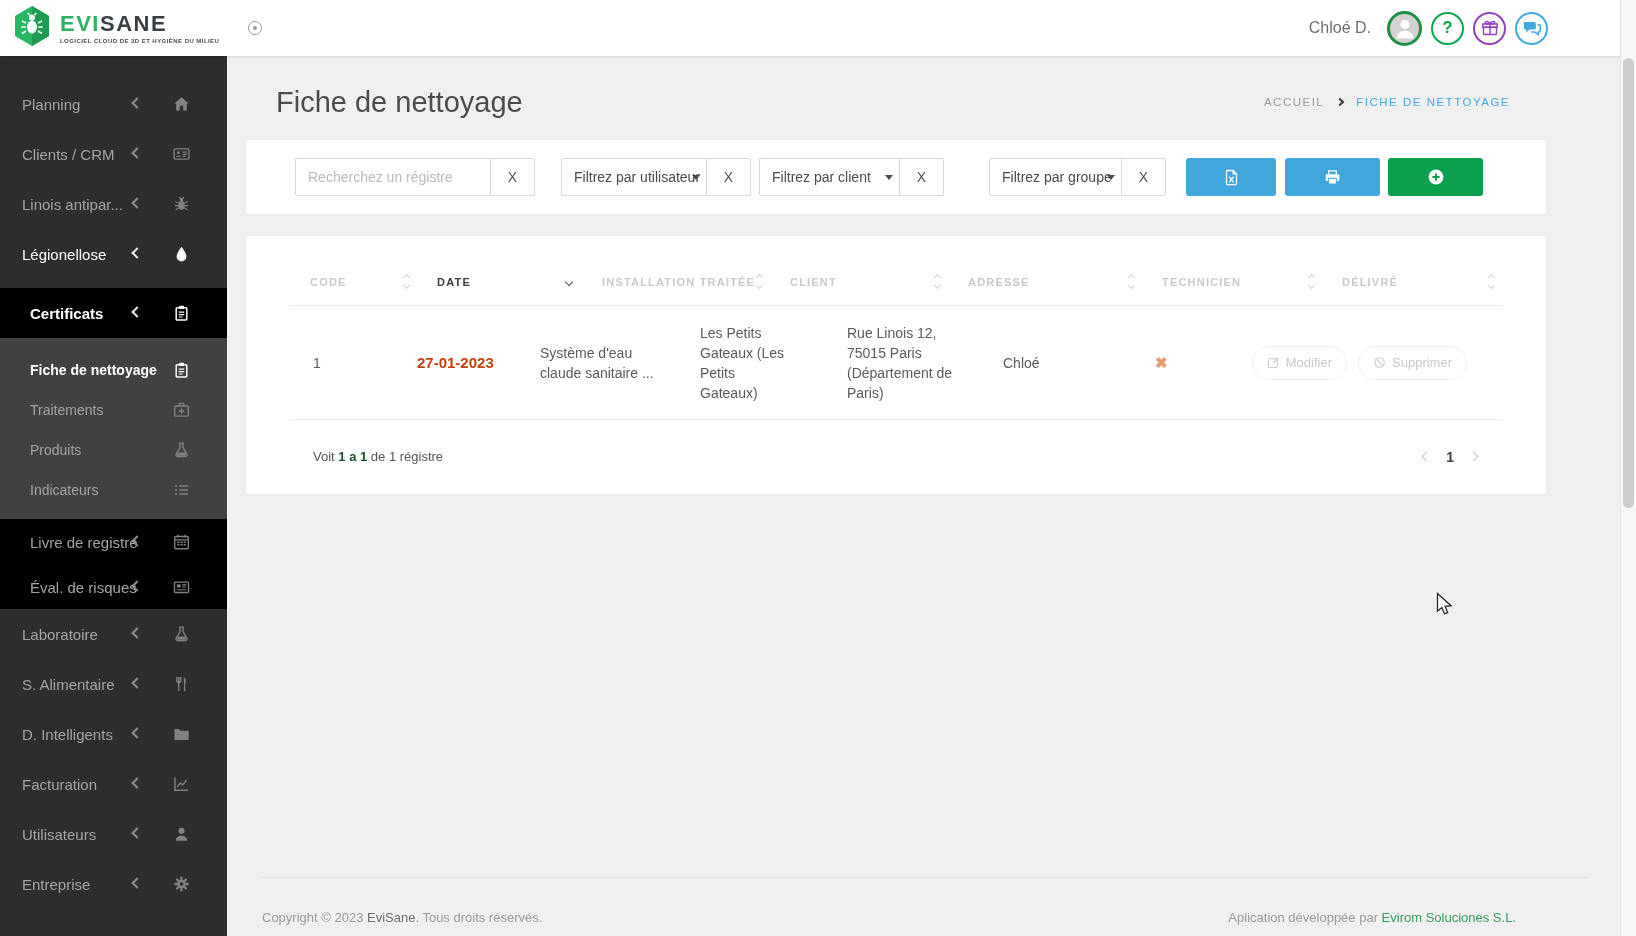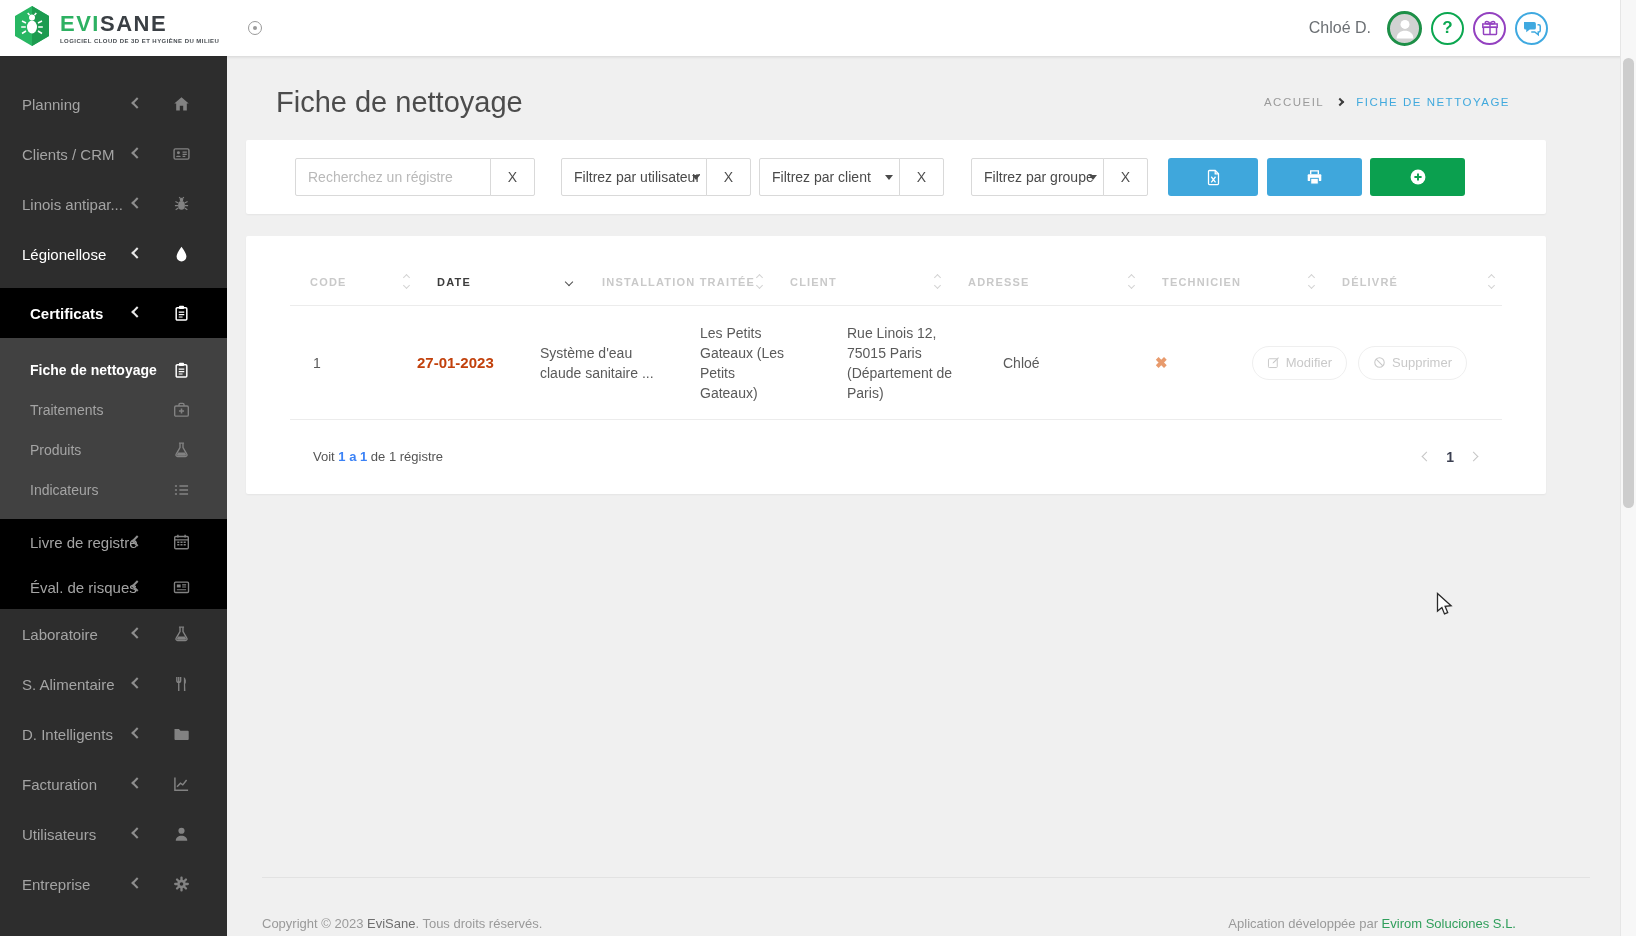--- a/index.html
+++ b/index.html
@@ -73,21 +73,21 @@
   .search-input::placeholder { color:#b9b9b9; }
   .fx { width:45px; height:38px; border:1px solid #d9d9d9; margin-left:-1px; border-radius:0 2px 2px 0;
         background:#fff; display:flex; align-items:center; justify-content:center; color:#4f4f4f;
         font-size:14px; cursor:pointer; }
   .fselect { height:38px; border:1px solid #d9d9d9; border-radius:2px 0 0 2px; background:#fff;
              display:flex; align-items:center; padding-left:12px; font-size:14px; color:#4a4a4a;
              position:relative; cursor:pointer; white-space:nowrap; overflow:hidden; }
   .fselect .caret { position:absolute; right:6px; top:50%; margin-top:-2px; width:0; height:0;
              border-left:4px solid transparent; border-right:4px solid transparent; border-top:5px solid #4a4a4a; }
   .w-user { width:146px; } .w-client { width:141px; } .w-group { width:133px; }
-  .g-user { margin-left:26px; } .g-client { margin-left:8px; } .g-group { margin-left:27px; }
+  .g-user { margin-left:26px; } .g-client { margin-left:8px; } .g-group { margin-left:45px; }
   .btn { height:38px; border:none; border-radius:3px; display:flex; align-items:center;
          justify-content:center; cursor:pointer; }
   .btn-excel { width:90px; background:#3fa7dc; margin-left:20px; }
   .btn-print { width:95px; background:#3fa7dc; margin-left:9px; }
   .btn-add   { width:95px; background:#0ba04f; margin-left:8px; }
 
   
   .table-card { margin-top:22px; height:258px; padding:0 44px; }
   .thead { display:flex; align-items:center; height:70px; padding-top:22px;
            border-bottom:1px solid #ececec; }
@@ -119,29 +119,29 @@
   .rc5{width:153px; padding-right:35px;}
   .rc6{width:150px; padding-left:3px;}
   .rc7{width:90px; padding-left:5px; color:#e89b6d; font-weight:bold; font-size:15px;}
   .rc8{width:262px; display:flex; justify-content:flex-end; gap:11px; padding-right:35px;}
   .pill { height:34px; border:1px solid #efefef; border-radius:17px; background:#fff; color:#c9c9c9;
           font-size:13px; display:flex; align-items:center; gap:6px; padding:0 14px; cursor:pointer;
           font-family:"Liberation Sans",sans-serif; }
 
   .tfoot { display:flex; align-items:center; justify-content:space-between; height:73px;
            padding-left:23px; padding-right:25px; font-size:13px; color:#555; }
-  .summary b { color:#3b82f6; }
+  .summary b { color:#14532d; }
   .pager { display:flex; align-items:center; gap:16px; }
   .pg-arrow { color:#c5c5c5; cursor:pointer; }
   .pg-num { color:#3b3f51; font-weight:bold; font-size:14px; cursor:pointer; }
 
   
   .app-footer { position:absolute; left:35px; right:46px; bottom:0; height:59px;
                 border-top:1px solid #e2e2e2; display:flex; justify-content:space-between;
-                padding-top:32px; font-size:13px; color:#9a9a9a;align-items:center; }
+                padding-top:32px; font-size:13px; color:#9a9a9a; }
   .f-brand { color:#6f6f6f; }
   .f-credit { margin-right:74px; }
   .f-dev { color:#2f9e5b; cursor:pointer; }
 
   
   .scrollbar { position:absolute; right:0; top:0; bottom:0; width:16px; background:#f7f7f7;
                border-left:1px solid #e6e6e6; z-index:20; }
   .scroll-thumb { position:absolute; left:2px; right:2px; top:58px; height:450px; background:#cdcdcd;
                border-radius:6px; }
   .cursor { position:absolute; left:1436px; top:592px; z-index:50; pointer-events:none; }

